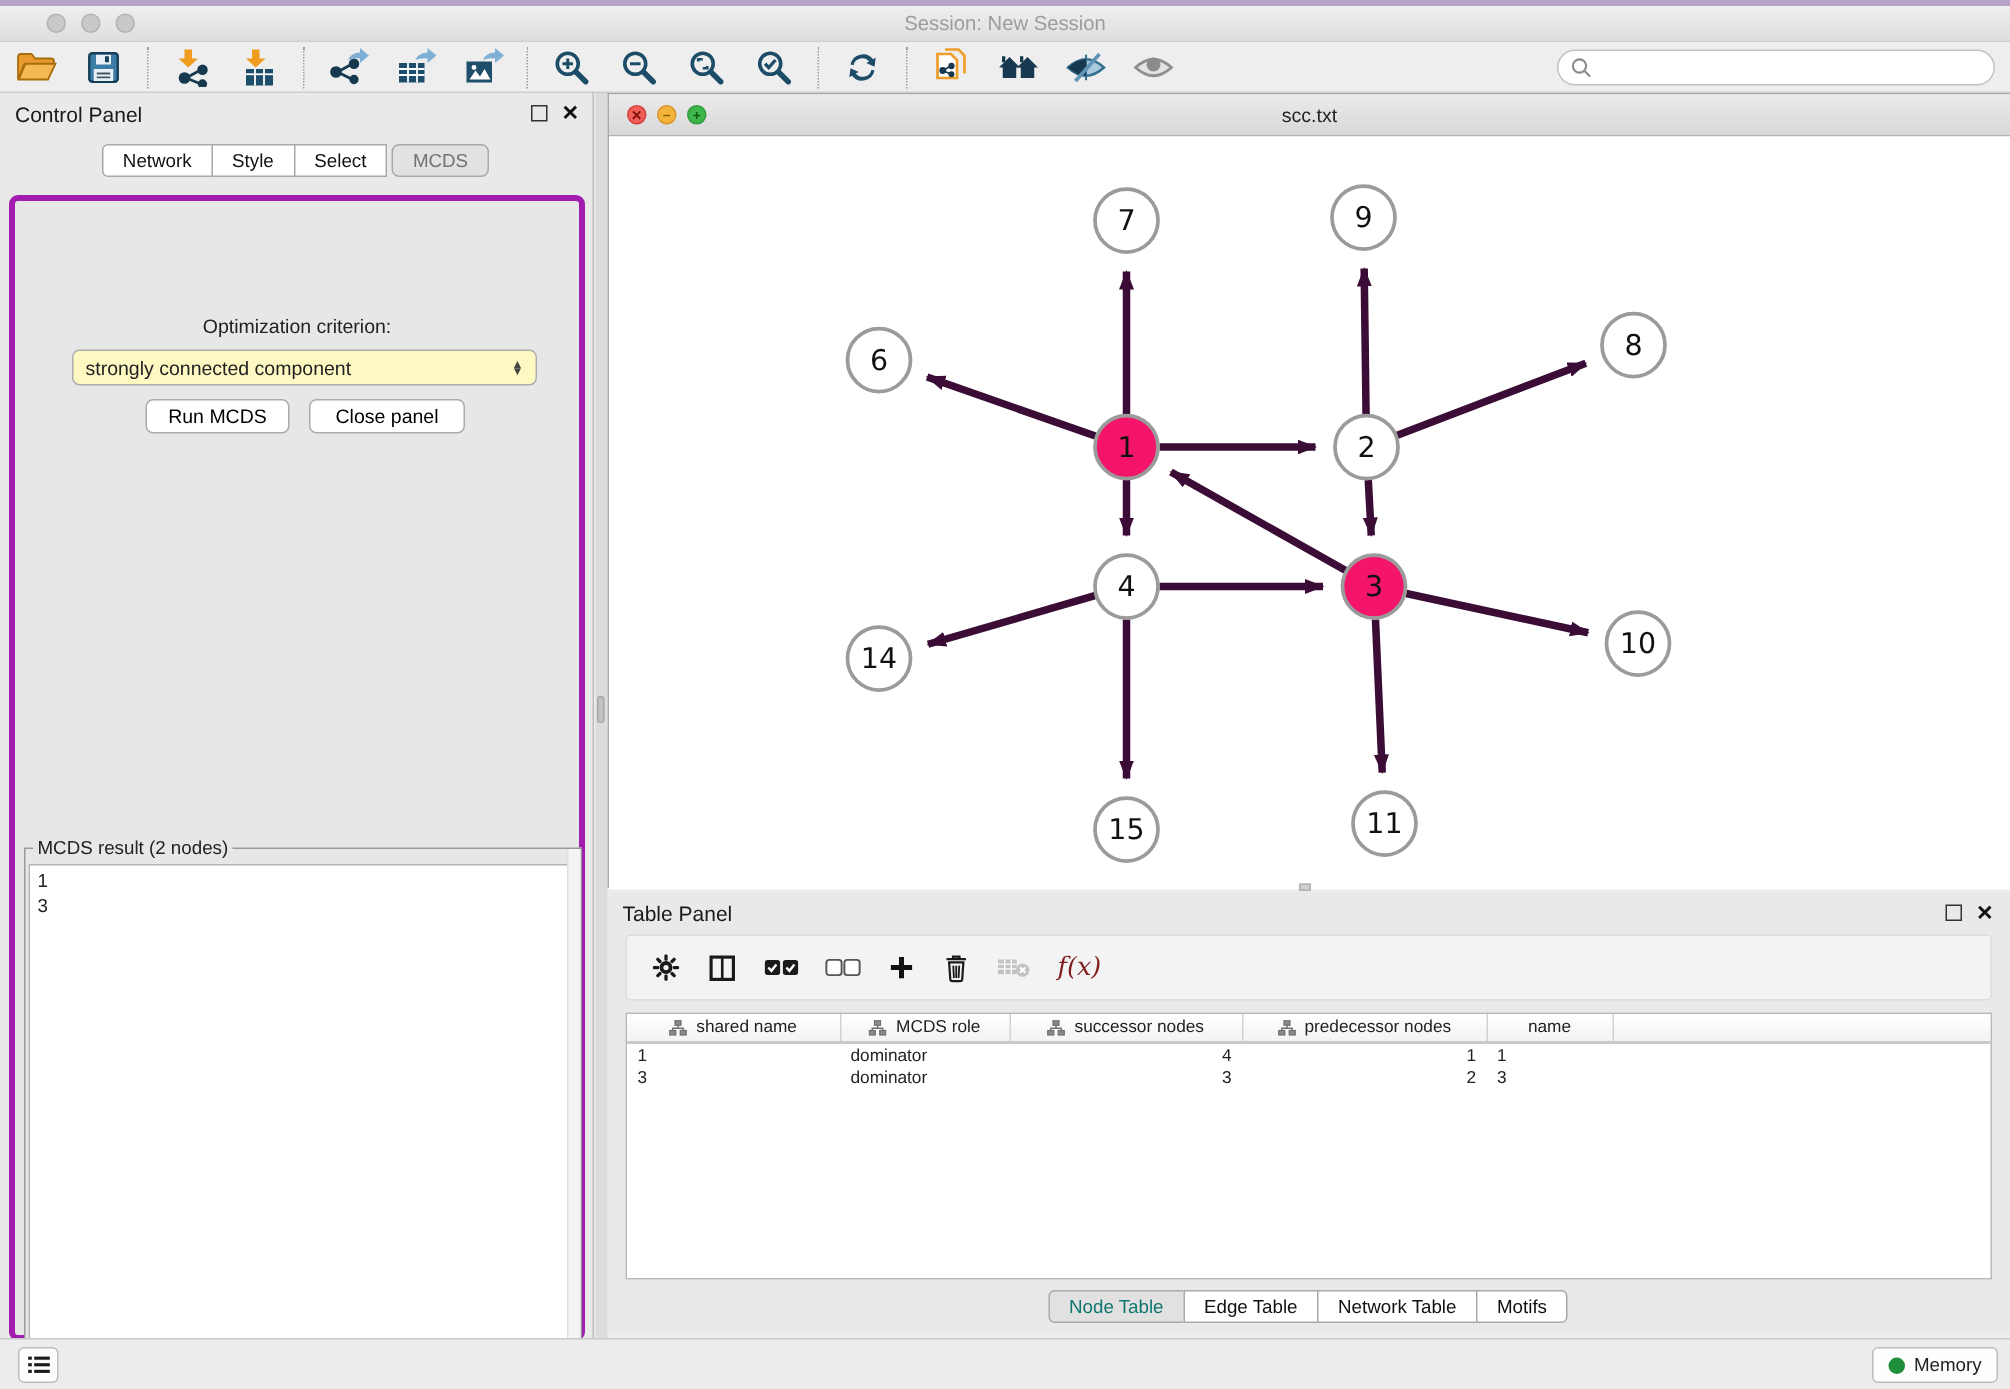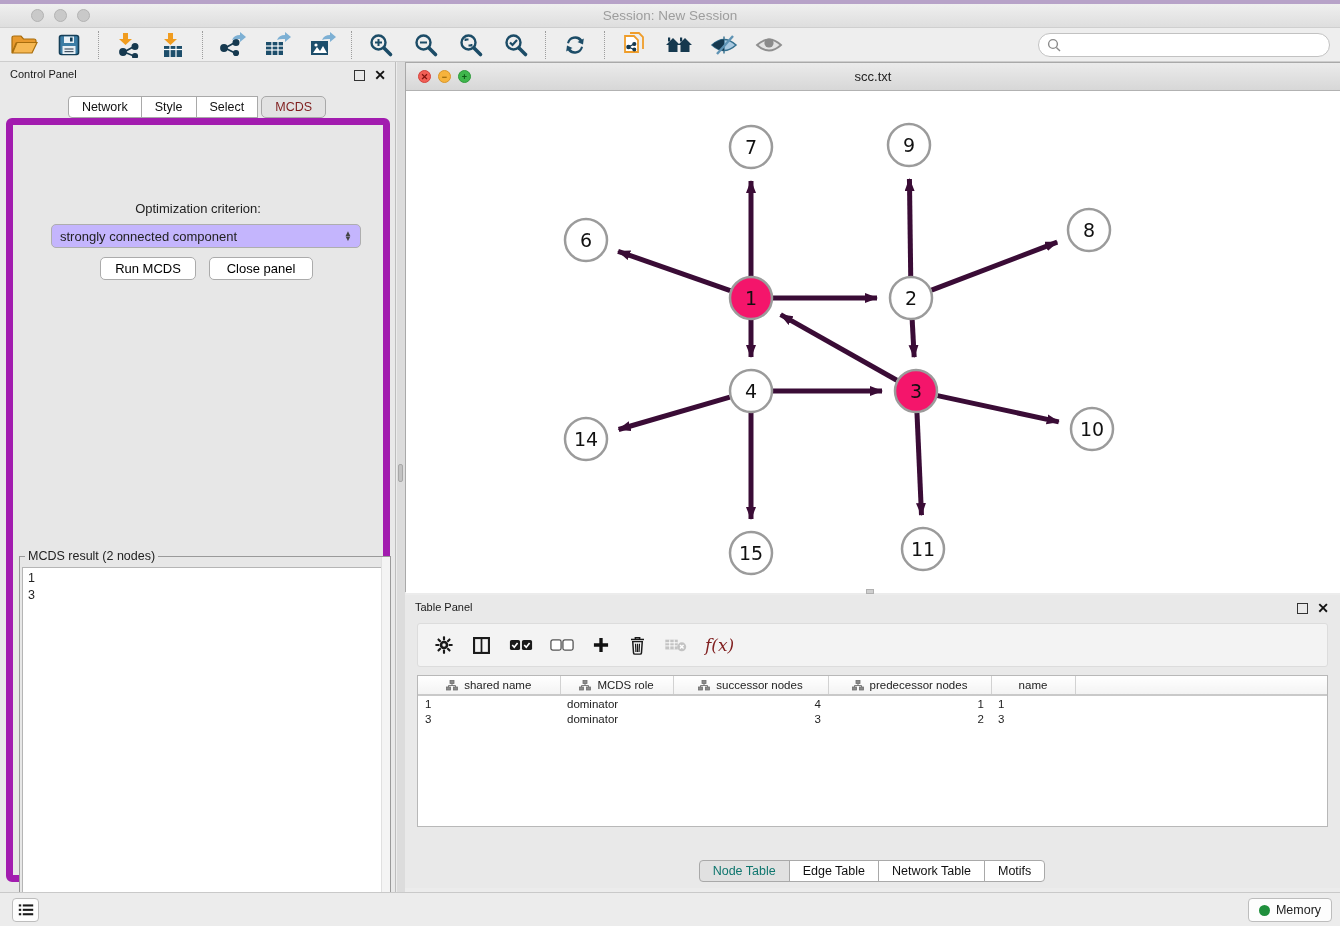--- a/index.html
+++ b/index.html
@@ -17,31 +17,31 @@
   
   .toolbar { left:0; top:28px; width:1340px; height:34px; background:#eeeeee; border-bottom:1px solid #cdcdcd; display:flex; align-items:center; padding-left:8px; gap:13px; }
   .tb-btn { width:32px; height:30px; display:flex; align-items:center; justify-content:center; }
   .tb-sep { width:1px; height:28px; border-left:1px dotted #9d9d9d; }
   .search-wrap { position:absolute; right:10px; top:5px; width:292px; height:24px; background:#fff; border:1px solid #c2c2c2; border-radius:12px; display:flex; align-items:center; padding-left:8px; }
   .search-wrap input { border:none; outline:none; width:250px; font-size:12.5px; background:transparent; font-family:"Liberation Sans",sans-serif; }
 
   
   .control-panel { left:0; top:62px; width:396px; height:830px; background:#e9e9e9; border-right:1px solid #bdbdbd; }
   .panel-header { position:absolute; left:0; top:0; width:100%; height:26px; }
-  .panel-title { position:absolute; left:10px; top:6px; font-size:11px; color:#1a1a1a; }
+  .panel-title { position:absolute; left:10px; top:6px; font-size:14px; color:#1a1a1a; }
   .float-icon { position:absolute; width:11px; height:11px; border:1.6px solid #333; top:8px; }
   .close-x { position:absolute; top:5px; font-size:14px; font-weight:bold; color:#111; }
   .cp-tabs { position:absolute; left:0; top:34px; width:100%; display:flex; justify-content:center; z-index:3; }
   .tabbtn { border:1px solid #a9a9a9; background:#fff; padding:3px 13px; font-size:12.5px; margin-left:-1px; color:#111; }
   .tabbtn.first { border-radius:4px 0 0 4px; }
   .tabbtn.last { border-radius:0 4px 4px 0; }
-  .tabbtn.active { background:#e2e2e2; color:#7f1d1d; border-radius:5px; margin-left:3px; }
-  .cp-body { position:absolute; left:6px; top:56px; width:384px; height:764px; background:#e7e7e7; border:7px solid #a21caf; border-radius:6px; }
+  .tabbtn.active { background:#e2e2e2; color:#737373; border-radius:5px; margin-left:3px; }
+  .cp-body { position:absolute; left:6px; top:68px; width:384px; height:764px; background:#e7e7e7; border:4px solid #a21caf; border-radius:6px; }
   .opt-label { position:absolute; left:0; width:100%; top:76px; text-align:center; font-size:13px; }
-  .criterion { position:absolute; left:38px; top:99px; width:310px; height:24px; background:#c4b5fd; border:1px solid #aeaeae; border-radius:5px; display:flex; align-items:center; padding:0 8px; font-size:13px;justify-content:space-between; }
+  .criterion { position:absolute; left:38px; top:99px; width:310px; height:24px; background:#fef9c3; border:1px solid #aeaeae; border-radius:5px; display:flex; align-items:center; padding:0 8px; font-size:13px;justify-content:space-between; }
   .criterion .stepper { margin-left:auto; display:flex; flex-direction:column; line-height:5px; font-size:8px; color:#444; }
   .cp-btn { position:absolute; height:23px; background:#fff; border:1px solid #ababab; border-radius:5px; font-size:13px; text-align:center; line-height:21px; }
   .result-group { position:absolute; left:6px; top:431px; width:372px; height:378px; border:1px solid #9a9a9a; background:#e7e7e7; }
   .result-legend { position:absolute; left:5px; top:-8px; background:#e7e7e7; padding:0 3px; font-size:12.5px; }
   .result-area { position:absolute; left:2px; top:10px; right:2px; bottom:2px; background:#fff; border:1px solid #b5b5b5; font-size:12.5px; line-height:17px; padding:2px 5px; }
   .result-scroll { position:absolute; right:0; top:0; bottom:0; width:9px; background:#f4f4f4; border-left:1px solid #e0e0e0; }
 
   .gutter { left:397px; top:62px; width:8px; height:830px; background:#dcdcdc; }
   .gutter .handle { position:absolute; left:1px; top:402px; width:5px; height:18px; background:#c2c2c2; border:1px solid #a8a8a8; border-radius:2px; }
 
@@ -53,21 +53,21 @@
   .t-yel { left:32px; background:#f6b33c; border:1px solid #d9962a; color:#8a5d00; }
   .t-green { left:52px; background:#3fb64c; border:1px solid #2f9a3c; color:#0d5c16; }
   .net-title { position:absolute; left:0; right:0; top:6px; text-align:center; font-size:13px; color:#222; }
   .net-content { position:absolute; left:0; top:28px; width:935px; height:502px; background:#fff; }
   .net-resize { position:absolute; left:460px; bottom:-3px; width:8px; height:5px; background:#cfcfcf; border:1px solid #b0b0b0; }
 
   
   .table-panel { left:405px; top:595px; width:935px; height:293px; background:#e9e9e9; }
   .tp-toolbar { position:absolute; left:12px; top:28px; width:911px; height:44px; background:#f3f3f3; border:1px solid #dcdcdc; border-radius:3px; display:flex; align-items:center; gap:17px; padding-left:16px; }
   .tp-tb-btn { display:flex; align-items:center; justify-content:center; height:26px; }
-  .tp-table { position:absolute; left:12px; top:80px; width:911px; height:152px; background:#fff; border:1px solid #b8b8b8; overflow:hidden; }
+  .tp-table { position:absolute; left:12px; top:80px; width:911px; height:178px; background:#fff; border:1px solid #b8b8b8; overflow:hidden; }
   table.grid { border-collapse:collapse; width:100%; font-size:11.5px; }
   table.grid th { font-weight:normal; height:19px; border-right:1px solid #d2d2d2; border-bottom:2px solid #c9c9c9; background:linear-gradient(#ffffff,#f3f3f3); padding:0 4px; white-space:nowrap; }
   table.grid th .th-inner { display:flex; align-items:center; justify-content:center; gap:6px; }
   table.grid td { height:16px; padding:0 7px; white-space:nowrap; }
   .tp-tabs { position:absolute; left:0; width:100%; top:265px; display:flex; justify-content:center; }
 
   
   .statusbar { left:0; top:892px; width:1340px; height:34px; background:#ececec; border-top:1px solid #c9c9c9; }
   .sb-btn { position:absolute; background:#fdfdfd; border:1px solid #bdbdbd; border-radius:4px; display:flex; align-items:center; justify-content:center; }
   .memory-dot { width:11px; height:11px; border-radius:50%; background:#1f8f3c; margin-right:6px; }

